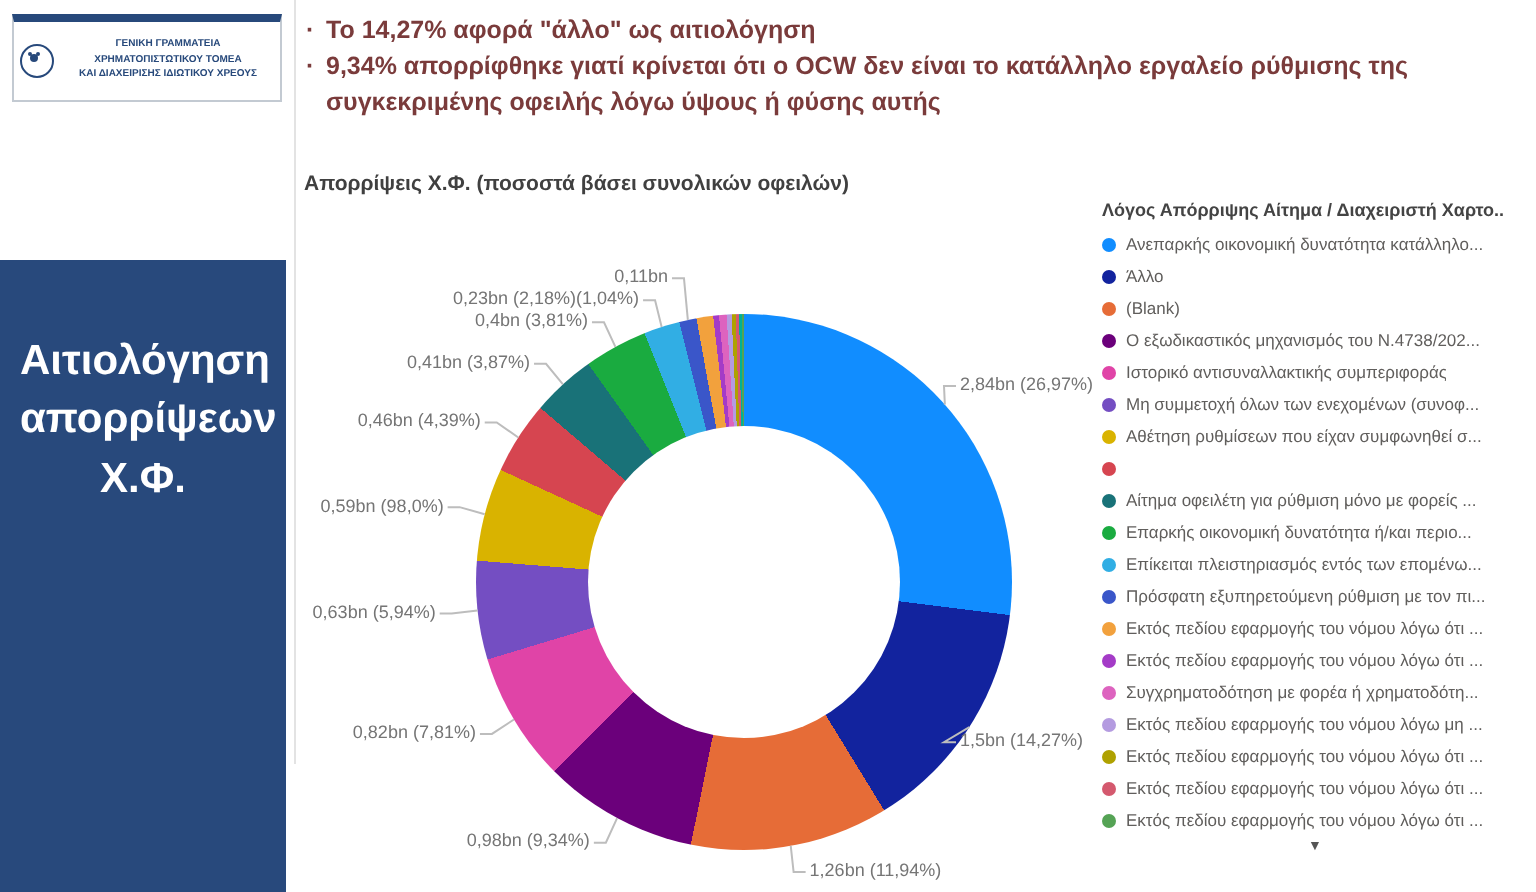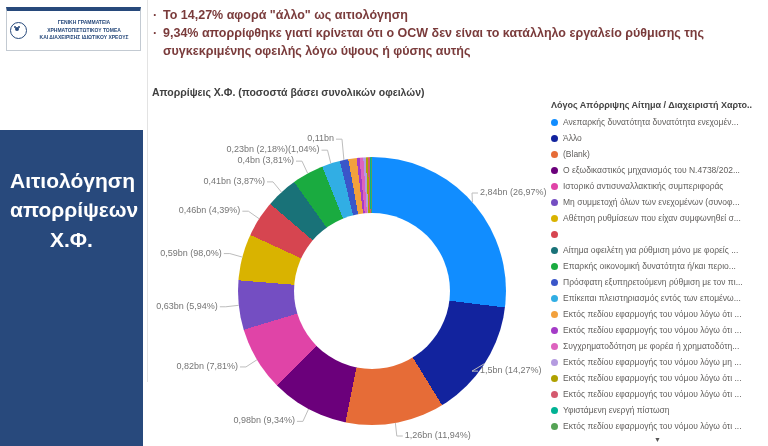--- a/index.html
+++ b/index.html
@@ -94,21 +94,21 @@
       <div class="dl" style="top: 155.15px; right: 474.014px;">0,4bn (3,81%)</div>
       <div class="dl" style="top: 144.158px; right: 448.469px; margin-left: 24px;">0,23bn (2,18%)(1,04%)</div>
       <div class="dl" style="top: 133.158px; right: 434.013px;">0,11bn</div>
     </div>
 
   <div class="legend">
     <div class="legend-title">Λόγος Απόρριψης Αίτημα / Διαχειριστή Χαρτο..</div>
     <div id="legend-items">
         <div class="lg-row">
           <span class="lg-dot" style="background: rgb(17, 141, 255);"></span>
-          <span class="lg-label">Ανεπαρκής δυνατότητα δυνατότητα ενεχομέν...</span>
+          <span class="lg-label">Ανεπαρκής οικονομική δυνατότητα κατάλληλο...</span>
         </div>
         <div class="lg-row">
           <span class="lg-dot" style="background: rgb(18, 35, 158);"></span>
           <span class="lg-label">Άλλο</span>
         </div>
         <div class="lg-row">
           <span class="lg-dot" style="background: rgb(230, 108, 55);"></span>
           <span class="lg-label">(Blank)</span>
         </div>
         <div class="lg-row">
@@ -132,26 +132,26 @@
         </div>
         <div class="lg-row">
           <span class="lg-dot" style="background: rgb(25, 114, 120);"></span>
           <span class="lg-label">Αίτημα οφειλέτη για ρύθμιση μόνο με φορείς ...</span>
         </div>
         <div class="lg-row">
           <span class="lg-dot" style="background: rgb(26, 171, 64);"></span>
           <span class="lg-label">Επαρκής οικονομική δυνατότητα ή/και περιο...</span>
         </div>
         <div class="lg-row">
+          <span class="lg-dot" style="background: rgb(49, 174, 228);"></span>
+          <span class="lg-label">Επίκειται πλειστηριασμός εντός των επομένω...</span>
+        </div>
+        <div class="lg-row">
           <span class="lg-dot" style="background: rgb(58, 86, 201);"></span>
           <span class="lg-label">Πρόσφατη εξυπηρετούμενη ρύθμιση με τον πι...</span>
-        </div>
-        <div class="lg-row">
-          <span class="lg-dot" style="background: rgb(49, 174, 228);"></span>
-          <span class="lg-label">Επίκειται πλειστηριασμός εντός των επομένω...</span>
         </div>
         <div class="lg-row">
           <span class="lg-dot" style="background: rgb(242, 161, 61);"></span>
           <span class="lg-label">Εκτός πεδίου εφαρμογής του νόμου λόγω ότι ...</span>
         </div>
         <div class="lg-row">
           <span class="lg-dot" style="background: rgb(164, 59, 199);"></span>
           <span class="lg-label">Εκτός πεδίου εφαρμογής του νόμου λόγω ότι ...</span>
         </div>
         <div class="lg-row">
@@ -164,24 +164,20 @@
         </div>
         <div class="lg-row">
           <span class="lg-dot" style="background: rgb(175, 161, 0);"></span>
           <span class="lg-label">Εκτός πεδίου εφαρμογής του νόμου λόγω ότι ...</span>
         </div>
         <div class="lg-row">
           <span class="lg-dot" style="background: rgb(212, 89, 110);"></span>
           <span class="lg-label">Εκτός πεδίου εφαρμογής του νόμου λόγω ότι ...</span>
         </div>
         <div class="lg-row">
-          <span class="lg-dot" style="background: rgb(0, 178, 148);"></span>
-          <span class="lg-label">Υφιστάμενη ενεργή πίστωση</span>
-        </div>
-        <div class="lg-row">
           <span class="lg-dot" style="background: rgb(85, 163, 85);"></span>
           <span class="lg-label">Εκτός πεδίου εφαρμογής του νόμου λόγω ότι ...</span>
         </div>
       </div>
     <div class="lg-more">▼</div>
   </div>
 
 </div>
 
 </body></html>

